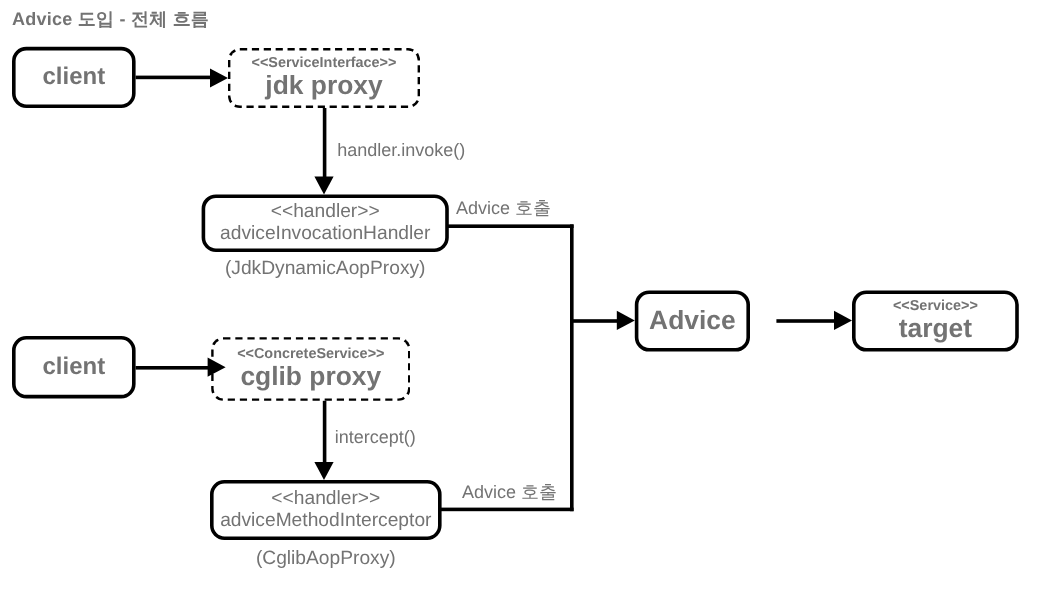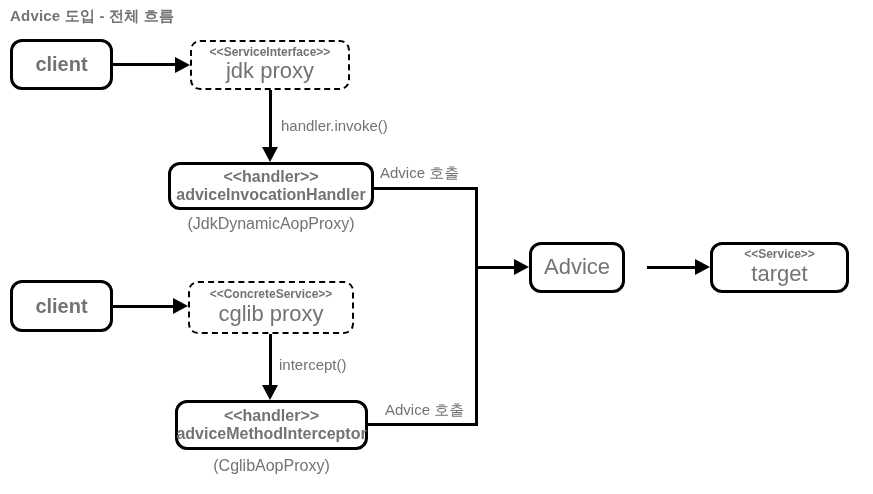--- a/index.html
+++ b/index.html
@@ -41,31 +41,31 @@
     border: 2.5px dashed #000000;
     border-radius: 10px;
   }
   .stereotype {
     font-size: 12px;
     font-weight: bold;
     white-space: nowrap;
   }
   .name-xl {
     font-size: 22px;
-    font-weight: normal;
+    font-weight: bold;
     white-space: nowrap;
   }
   .name-lg {
     font-size: 20px;
     font-weight: bold;
     white-space: nowrap;
   }
   .name-md {
     font-size: 16px;
-    font-weight: bold;
+    font-weight: normal;
     white-space: nowrap;
   }
   .caption {
     position: absolute;
     font-size: 16px;
     text-align: center;
     white-space: nowrap;
   }
   .edge-label {
     position: absolute;
@@ -112,21 +112,21 @@
   <div class="node" style="left:168px; top:162px; width:206px; height:48px;">
     <span class="name-md">&lt;&lt;handler&gt;&gt;</span>
     <span class="name-md">adviceInvocationHandler</span>
   </div>
   <div class="caption" style="left:168px; top:215px; width:206px;">(JdkDynamicAopProxy)</div>
 
   <div class="node" style="left:10px; top:280px; width:103px; height:52px;">
     <span class="name-lg">client</span>
   </div>
 
-  <div class="node dashed" style="left:188px; top:281px; width:166px; height:53px;">
+  <div class="node dashed" style="left:176px; top:281px; width:166px; height:53px;">
     <span class="stereotype">&lt;&lt;ConcreteService&gt;&gt;</span>
     <span class="name-xl">cglib proxy</span>
   </div>
 
   <div class="node" style="left:175px; top:400px; width:193px; height:50px;">
     <span class="name-md">&lt;&lt;handler&gt;&gt;</span>
     <span class="name-md">adviceMethodInterceptor</span>
   </div>
   <div class="caption" style="left:175px; top:457px; width:193px;">(CglibAopProxy)</div>
 

